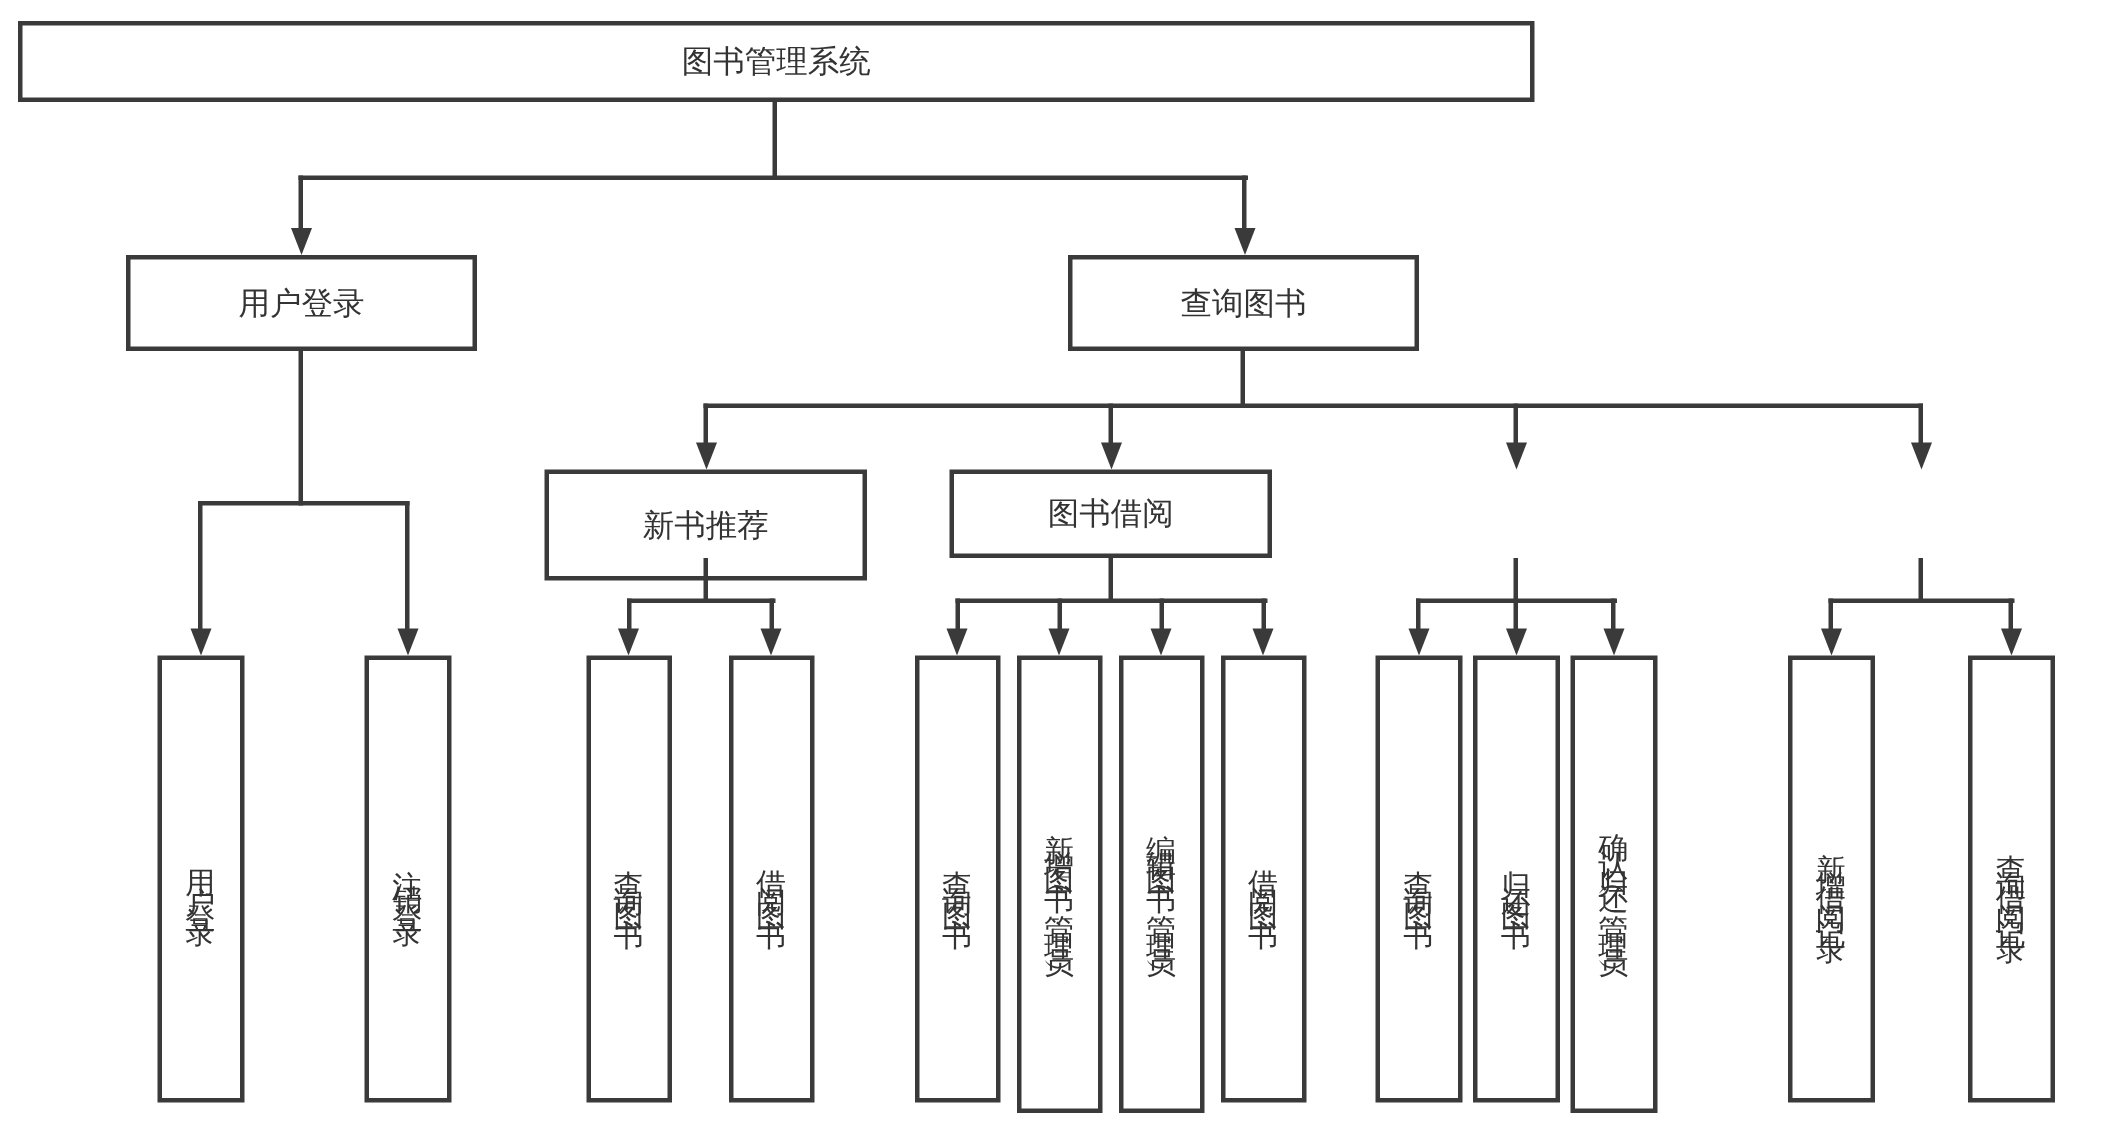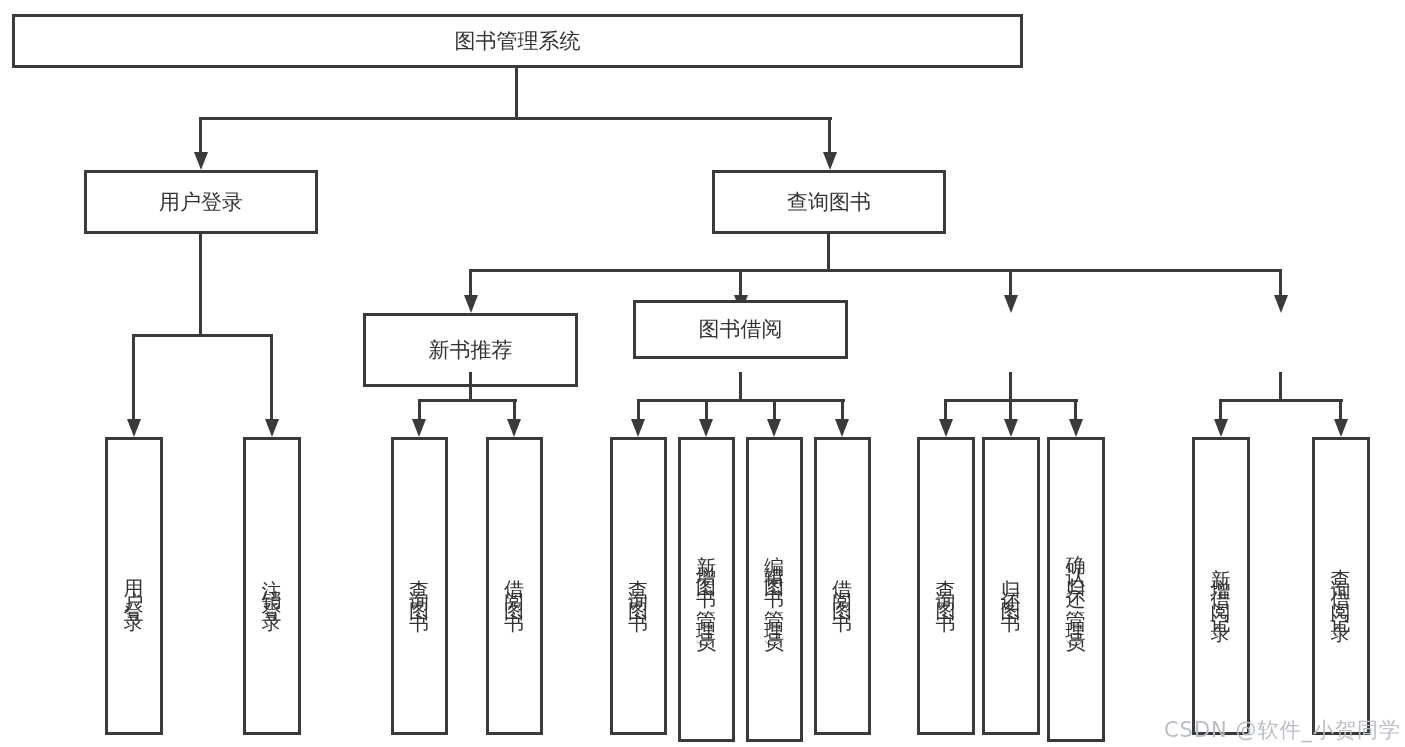--- a/index.html
+++ b/index.html
@@ -83,21 +83,21 @@
   <div class="vline" style="left:739px;top:269px;height:28px"></div>
   <div class="arrow" style="left:734px;top:295px"></div>
   <div class="vline" style="left:1009px;top:269px;height:28px"></div>
   <div class="arrow" style="left:1004px;top:295px"></div>
   <div class="vline" style="left:1279px;top:269px;height:28px"></div>
   <div class="arrow" style="left:1274px;top:295px"></div>
 
   <div class="node" style="left:363px;top:313px;width:215px;height:74px">
     <span>新书推荐</span>
   </div>
-  <div class="node" style="left:633px;top:300px;width:215px;height:59px">
+  <div class="node" style="left:633px;top:313px;width:215px;height:59px">
     <span>图书借阅</span>
   </div>
 
   <div class="vline" style="left:469px;top:372px;height:30px"></div>
   <div class="hline" style="left:418px;top:399px;width:99px"></div>
   <div class="vline" style="left:418px;top:399px;height:24px"></div>
   <div class="arrow" style="left:412px;top:419px"></div>
   <div class="vline" style="left:513px;top:399px;height:24px"></div>
   <div class="arrow" style="left:507px;top:419px"></div>
 
@@ -165,15 +165,14 @@
     <span>确认归还（管理员）</span>
   </div>
 
   <div class="node vert" style="left:1192px;top:437px;width:58px;height:298px">
     <span>新增借阅记录</span>
   </div>
   <div class="node vert" style="left:1312px;top:437px;width:58px;height:298px">
     <span>查询借阅记录</span>
   </div>
 
-  <div class="watermark">CSDN @软件_小贺同学</div>
 
 </div>
 
 </body></html>

